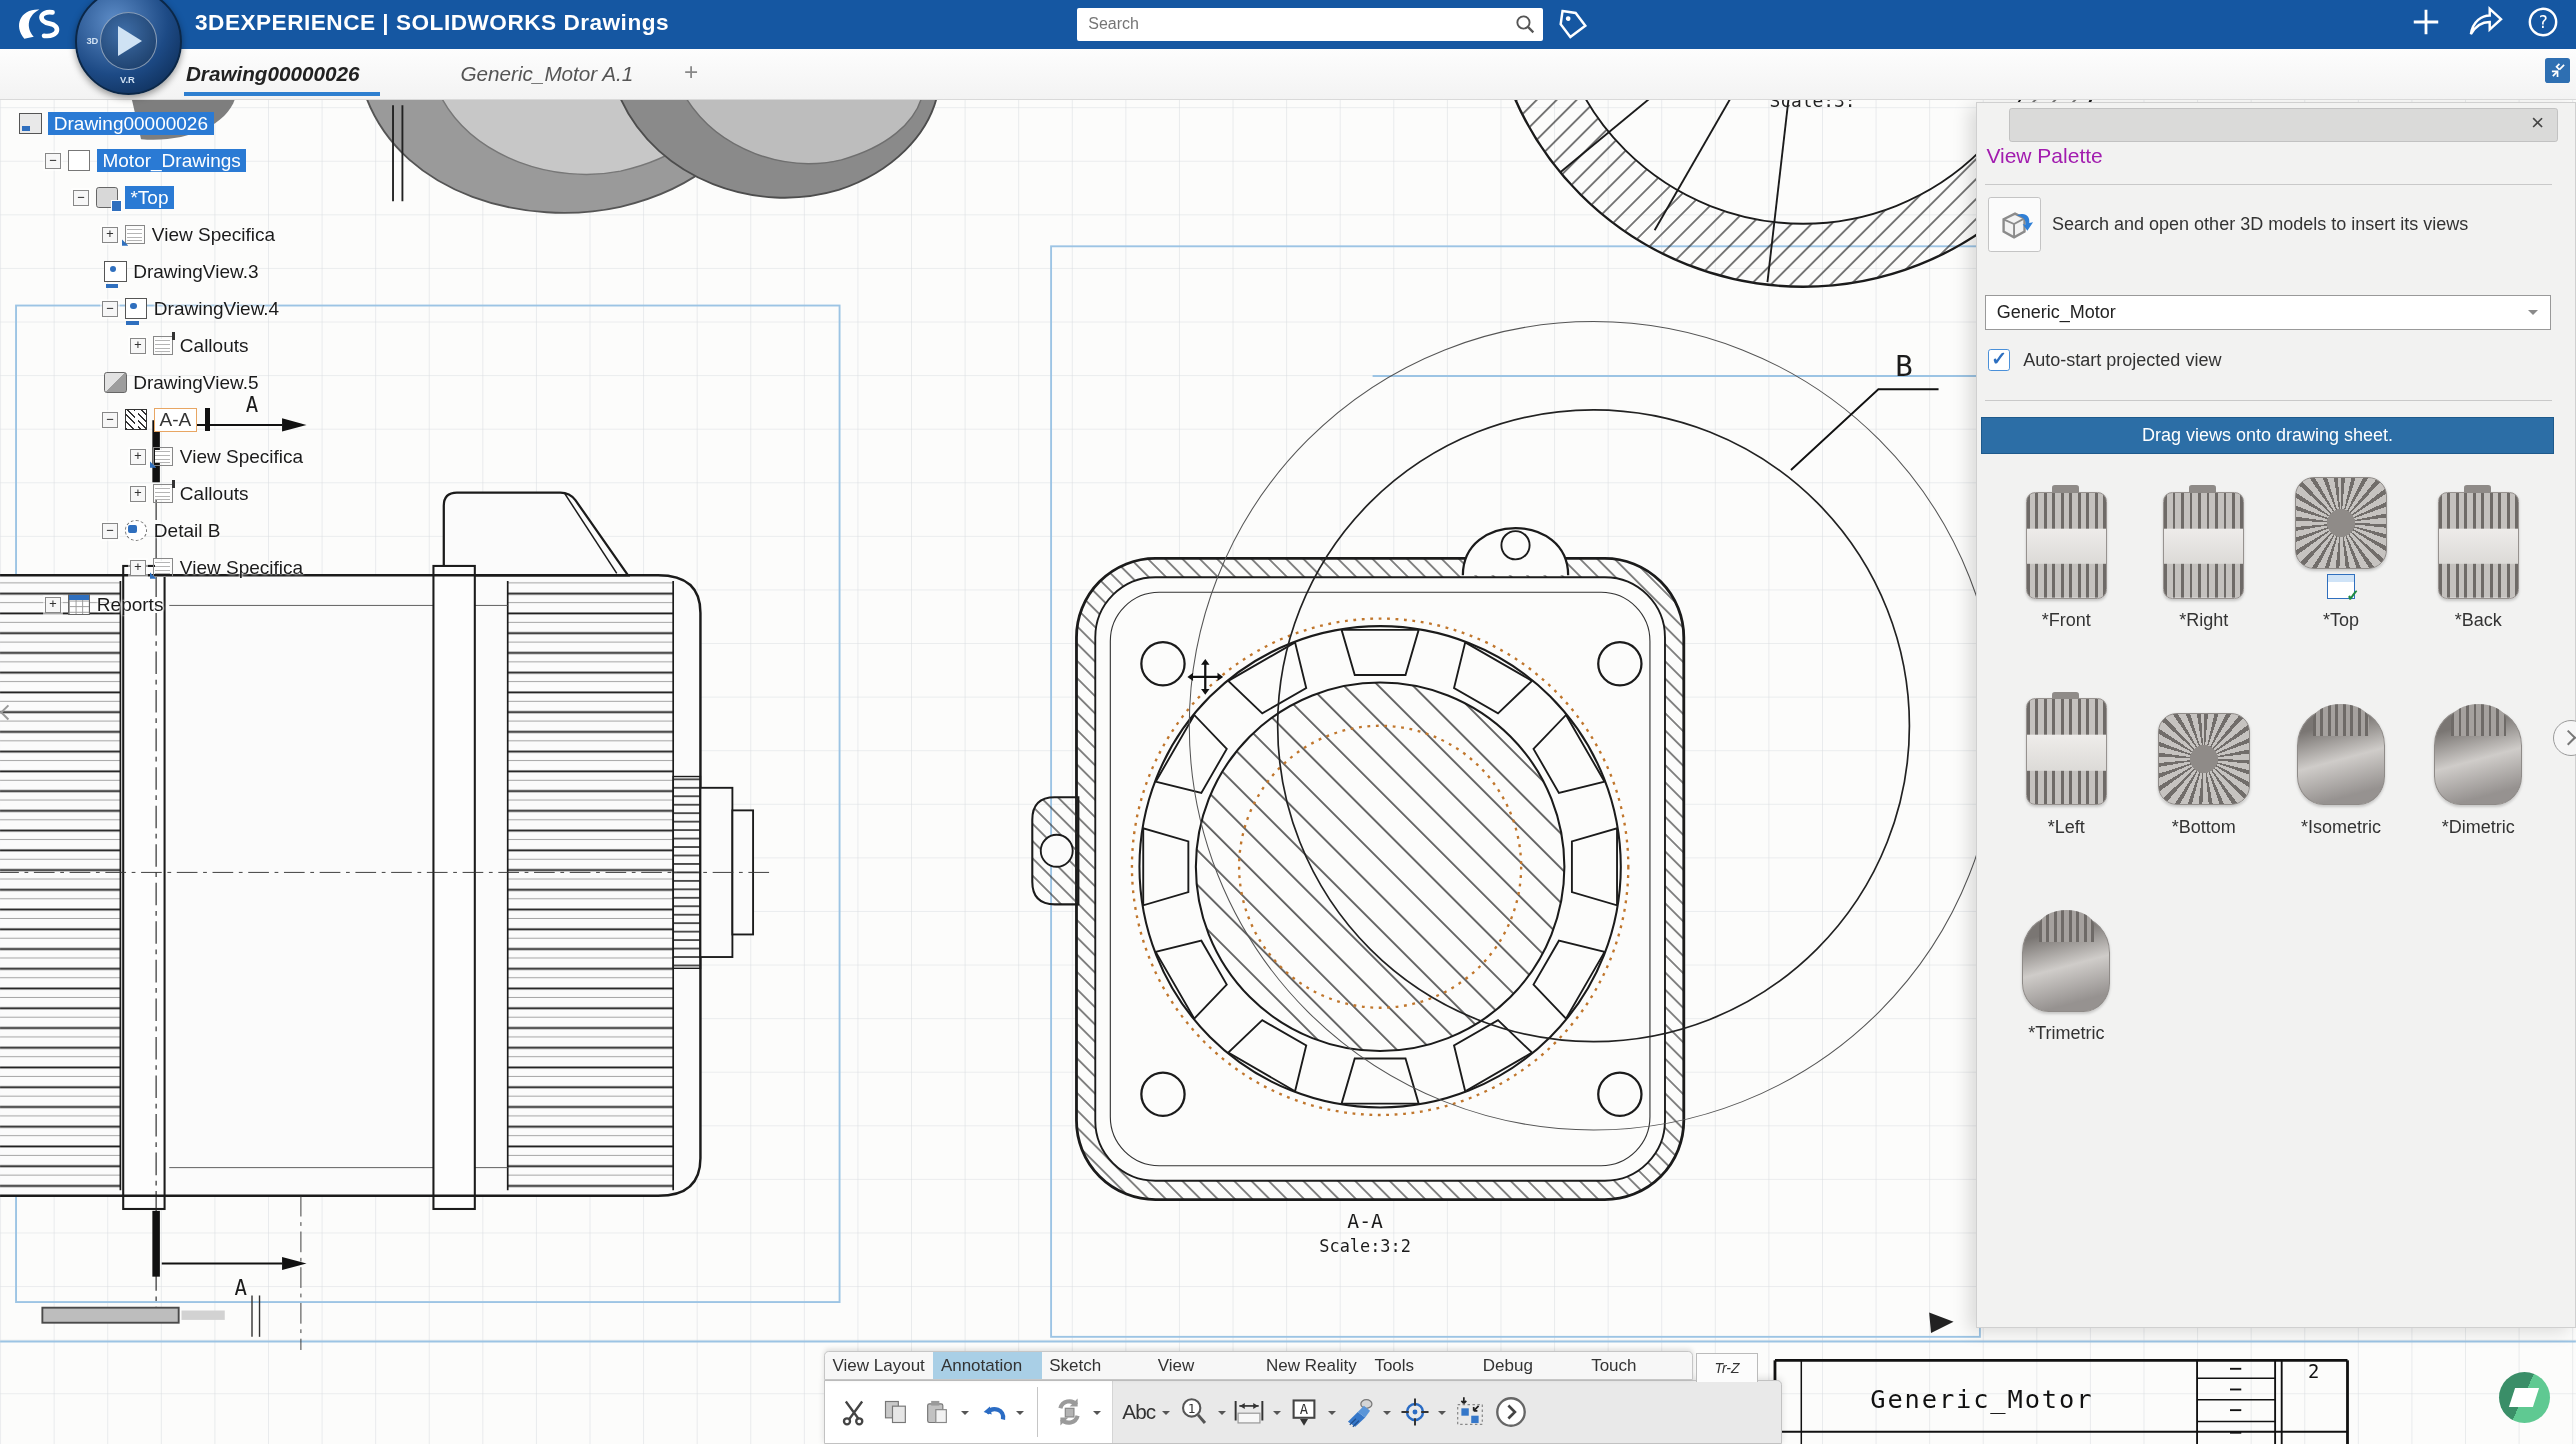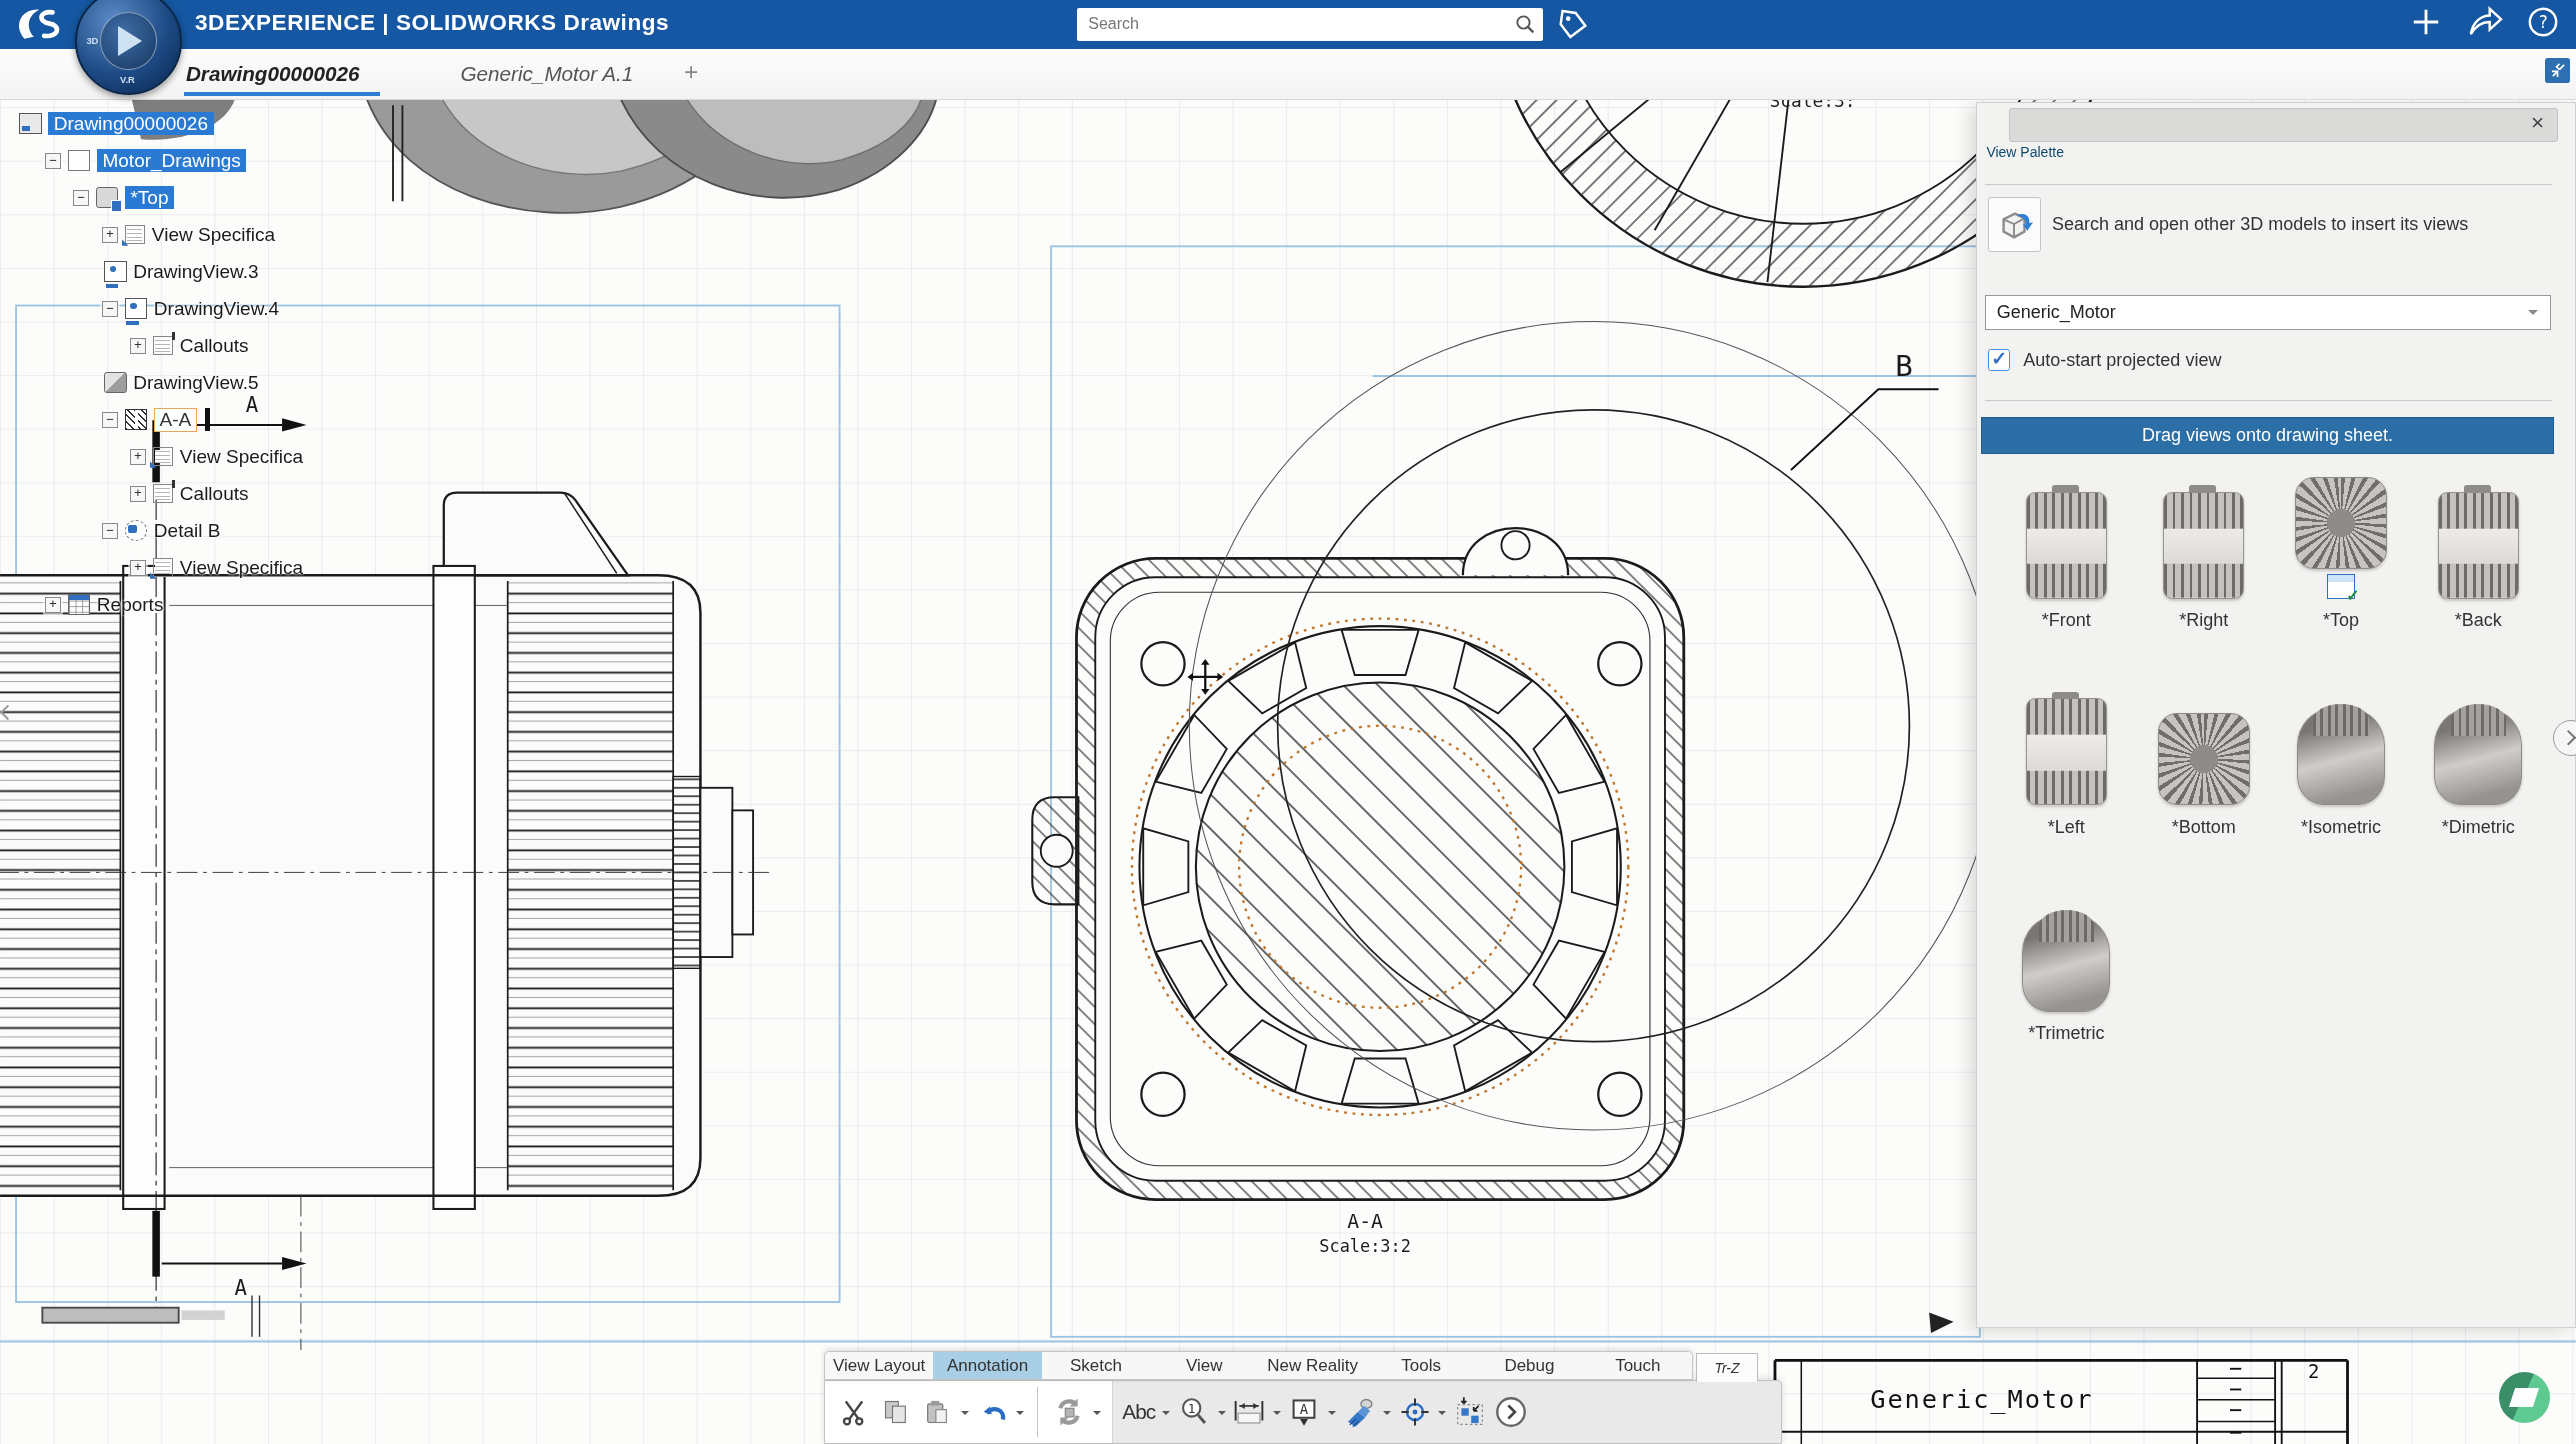--- a/index.html
+++ b/index.html
@@ -59,21 +59,21 @@
   .trow[data-icon="camera"] .ticon{background:linear-gradient(135deg,#e2e2e2 50%,#9d9d9d 50%);border:1.9px solid #666;border-radius:2.8px}
   .trow[data-icon="section"] .ticon{border:0.9px solid #333;background:repeating-linear-gradient(45deg,#333 0 1.4px,#fff 1.4px 4.7px)}
   .trow[data-icon="section"] .ticon::after{content:'';position:absolute;left:45%;top:0;bottom:0;width:2.8px;background:#fff}
   .trow[data-icon="detail"] .ticon{border:1.9px dashed #777;border-radius:50%;background:#fff}
   .trow[data-icon="detail"] .ticon::after{content:'';position:absolute;left:2.8px;top:3.8px;width:8.5px;height:8.5px;background:#2f6fbe;border-radius:1.9px}
   .trow[data-icon="reports"] .ticon{border:1.9px solid #666;background-color:#fff;background-image:linear-gradient(#2f6fbe 0 4.7px,transparent 4.7px),linear-gradient(90deg,#999 0.9px,transparent 0.9px),linear-gradient(#999 0.9px,transparent 0.9px);background-size:100% 100%,6.6px 100%,100% 5.6px}
   
   .panel{position:absolute;left:1976px;top:102px;width:600px;height:1226px;background:#f2f2f1;border:0.9px solid #d0d0d0;box-shadow:-7.5px 3.8px 17px rgba(0,0,0,.14);z-index:20;box-sizing:border-box}
   .phead{position:absolute;left:32px;right:17px;top:4.7px;height:32px;background:#dadad9;border:0.9px solid #c2c2c2;border-radius:2.8px}
   .pclose{position:absolute;right:24.4px;top:7.5px;width:26px;height:26px;font-size:22.6px;color:#444;text-align:center;line-height:24.4px}
-  .ptitle{position:absolute;left:9.4px;top:41px;font-size:14px;color:#0c4a6e}
+  .ptitle{position:absolute;left:9.4px;top:41px;font-size:21px;color:#a21caf}
   .pdiv1{position:absolute;left:7.5px;right:22.6px;top:81px;height:0.9px;background:#c9c9c9}
   .phintico{position:absolute;left:11.3px;top:94px;width:51px;height:53px;border:0.9px solid #c4c4c4;background:#fbfbfb;border-radius:2.8px;display:flex;align-items:center;justify-content:center}
   .phint{position:absolute;left:75px;top:111px;right:28px;font-size:18px;color:#333}
   .pselect{position:absolute;left:7.5px;right:24.4px;top:192px;height:35px;background:#fff;border:0.9px solid #999;display:flex;align-items:center;box-sizing:border-box}
   .pselect .val{flex:1;font-size:18px;color:#222;padding-left:11.3px}
   .pselect .car{width:0;height:0;border:5.6px solid transparent;border-top-color:#8a8a8a;margin-right:11.3px;margin-top:5.6px}
   .pcheckrow{position:absolute;left:11.3px;top:246px;display:flex;align-items:flex-end;gap:13px}
   .cb{width:20px;height:20px;border:1.9px solid #4a90d9;border-radius:2.8px;background:#fff;position:relative}
   .cb[data-checked="true"]::after{content:'\2713';position:absolute;left:1.9px;top:-2.8px;font-size:19px;font-weight:bold;color:#2d6fc0}
   .pchecklabel{font-size:18px;color:#333}
@@ -94,21 +94,21 @@
   .pitem[data-shape="iso"] .motor::before{content:'';position:absolute;top:-6.6px;left:18%;width:64%;height:34%;background:repeating-linear-gradient(90deg,#6e6a67 0 2.8px,#a5a19e 2.8px 7.5px);border-radius:50% 50% 0 0}
   .pbadge{display:none;width:26px;height:22.6px;border:1.9px solid #2f6fbe;background:linear-gradient(#cfe3f7 0 7.5px,#fff 7.5px);position:relative;margin-top:5.6px}
   .pitem[data-badge="true"] .pbadge{display:block}
   .pbadge::after{content:'\2713';position:absolute;right:-5.6px;bottom:-7.5px;font-size:16px;font-weight:bold;color:#1f8a43}
   .rightchev{position:absolute;left:2553px;top:720px;width:34px;height:34px;border-radius:50%;border:1.9px solid #9a9a9a;background:#f6f6f6;z-index:30;display:flex;align-items:center;justify-content:center}
   .chev{width:9.4px;height:9.4px;border-right:2.4px solid #777;border-bottom:2.4px solid #777;transform:rotate(-45deg);margin-left:-3.8px}
   .leftchev{position:absolute;left:1.9px;top:699px;width:20.7px;height:28px;z-index:9;display:flex;align-items:center}
   .chevL{width:9.4px;height:9.4px;border-left:2.4px solid #999;border-bottom:2.4px solid #999;transform:rotate(45deg)}
   
   .tabstrip{position:absolute;left:824px;top:1351px;width:869px;height:29px;background:#f7f7f7;border:0.9px solid #c6c6c6;border-radius:4.7px 4.7px 0 0;display:flex;align-items:stretch;z-index:25;box-sizing:border-box;box-shadow:0 -1.9px 5.6px rgba(0,0,0,.12)}
-  .rtab{flex:1;display:flex;align-items:center;justify-content:center;font-size:17px;color:#333;white-space:nowrap;padding:0 7.5px}
+  .rtab{flex:1;display:flex;align-items:center;justify-content:flex-start;font-size:17px;color:#333;white-space:nowrap;padding:0 7.5px}
   .rtab[data-active="true"]{background:#a9cfe6}
   .minitab{position:absolute;left:1696px;top:1353px;width:60px;height:28px;background:#fcfcfc;border:0.9px solid #bbb;border-bottom:none;z-index:25;font-size:14px;color:#333;display:flex;align-items:center;justify-content:center;font-style:italic}
   .toolbar{position:absolute;left:824px;top:1380px;width:958px;height:64px;background:#e9e9e9;border:0.9px solid #c2c2c2;border-radius:0 4.7px 0 0;display:flex;align-items:center;z-index:24;box-sizing:border-box;box-shadow:0 -1.9px 7.5px rgba(0,0,0,.12)}
   .tgroup-white{height:100%;background:#fff;display:flex;align-items:center;padding:0 11.3px;border-right:0.9px solid #d5d5d5;gap:5.6px}
   .tgroup{display:flex;align-items:center;padding:0 7.5px;gap:5.6px;flex:1}
   .tbtn{display:flex;align-items:center;justify-content:center;min-width:36px;height:49px}
   .caret{width:0;height:0;border:4.2px solid transparent;border-top-color:#555;margin-top:5.6px}
   .tsep{width:0.9px;background:#c6c6c6;align-self:stretch;margin:5.6px 7.5px}
   .tbtext{font-size:20.7px;color:#333;font-weight:500;letter-spacing:-0.9px}
   

